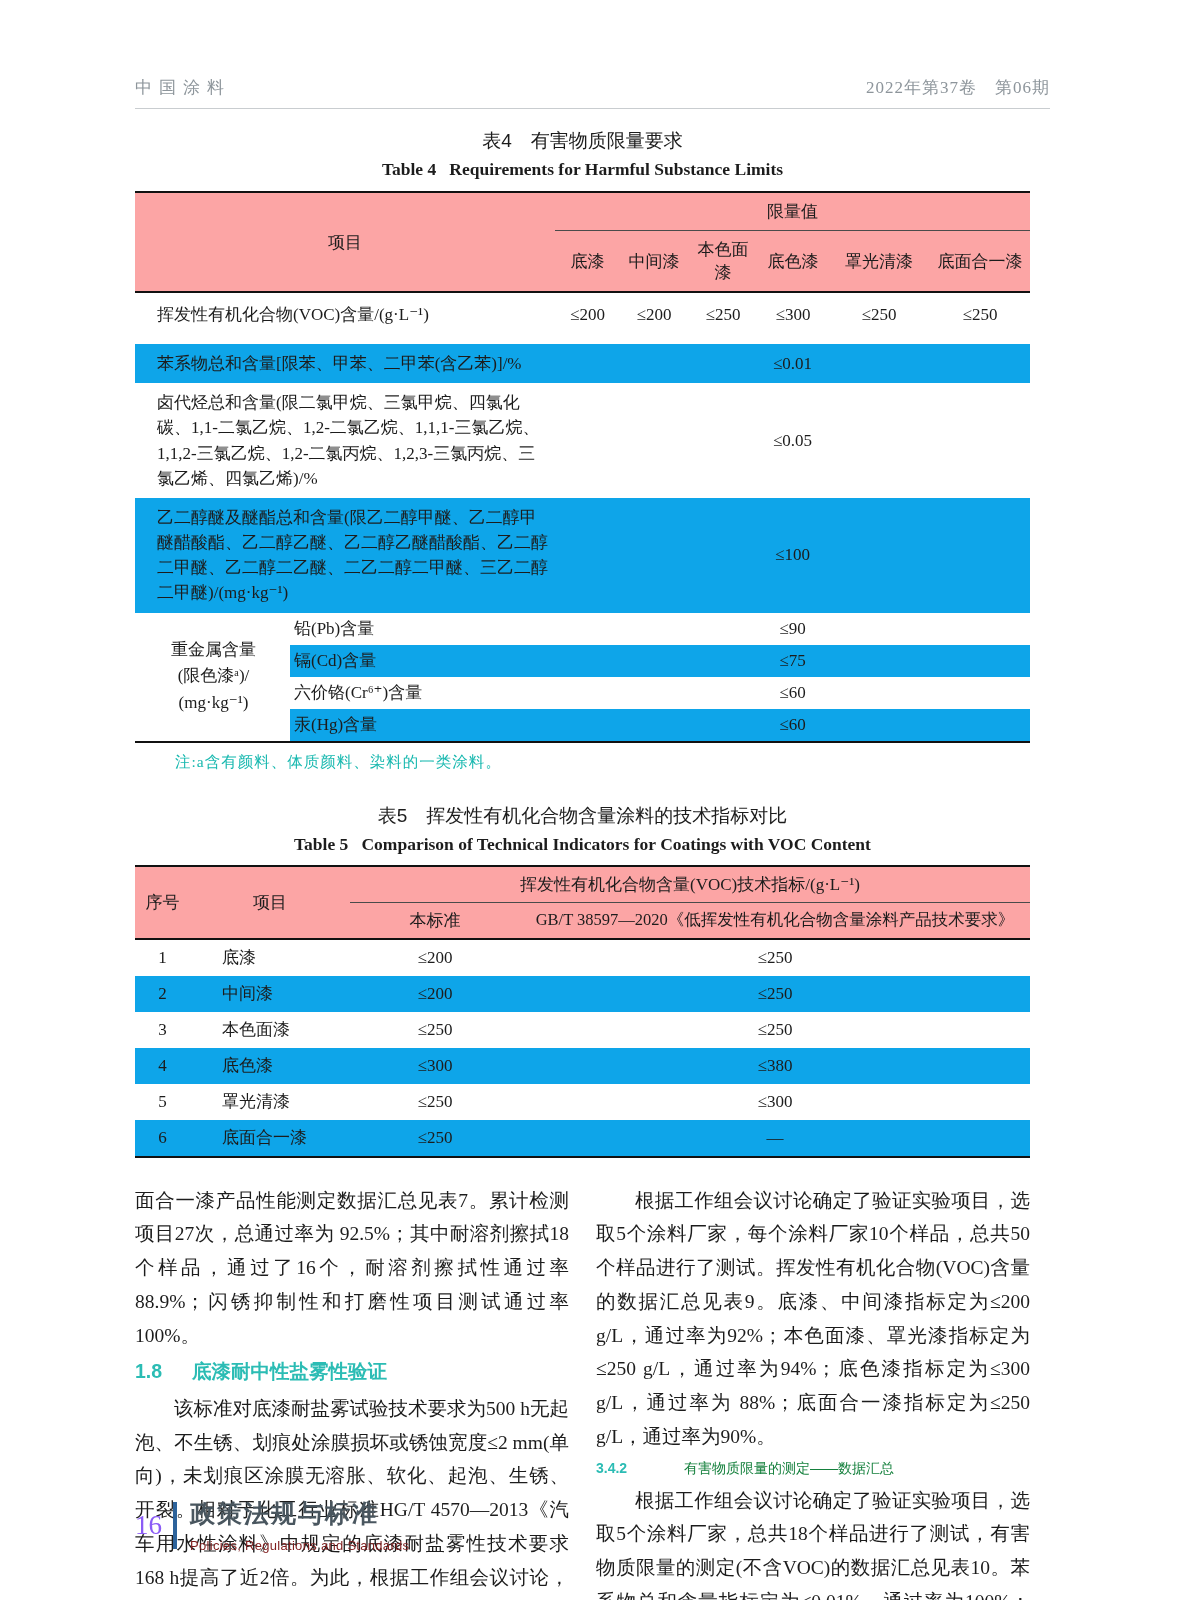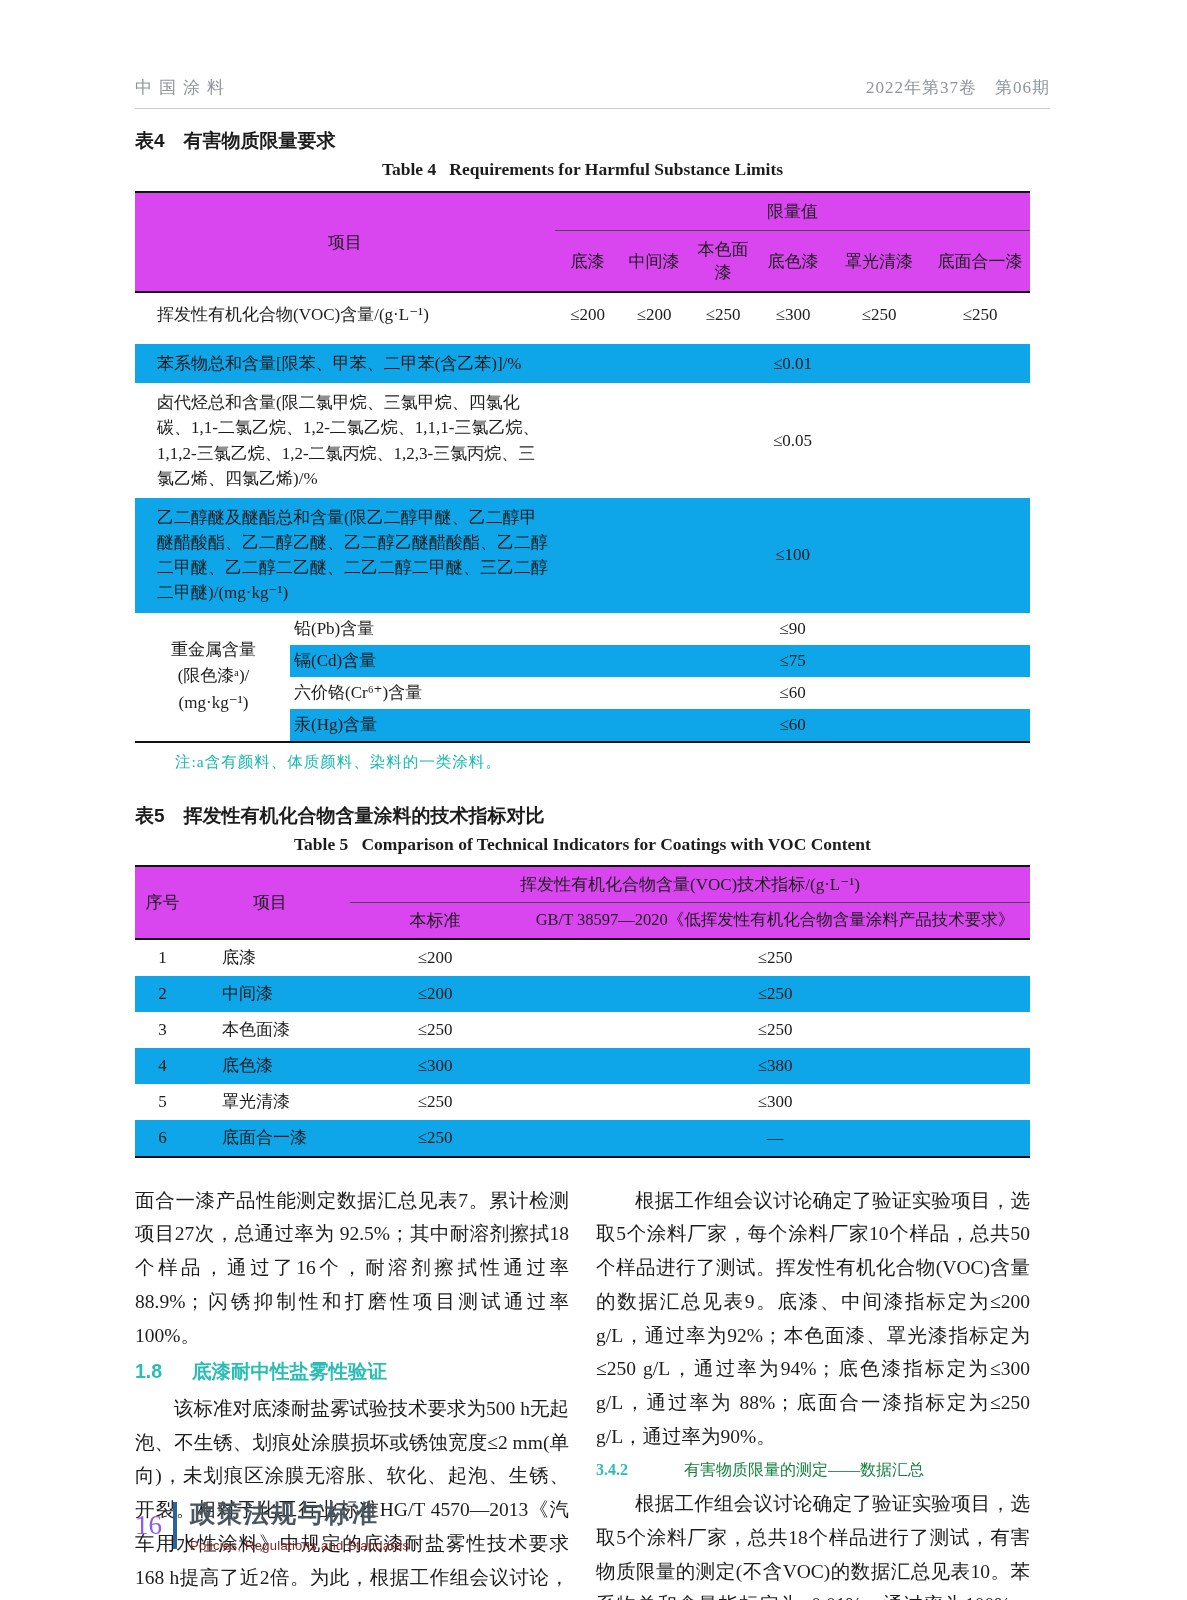--- a/index.html
+++ b/index.html
@@ -19,36 +19,36 @@
     padding-bottom:9px; border-bottom:1px solid #c9cdd0;
     color:#8d959b; font-size:17px;
   }
   .runhead .journal { letter-spacing:7px; }
   .runhead .issue { letter-spacing:1px; white-space:pre-wrap; }
 
   
   .content { position:absolute; left:135px; top:128px; width:895px; }
 
   .cap-zh {
-    font-family:"Liberation Sans","DejaVu Sans",sans-serif;
-    font-weight:bold; font-size:19px; white-space:pre-wrap;
+    text-align:center; font-family:"Liberation Sans","DejaVu Sans",sans-serif;
+    font-weight:normal; font-size:19px; white-space:pre-wrap;
   }
   .cap-en {
     text-align:center; font-family:"Liberation Serif","DejaVu Serif",serif;
     font-weight:bold; font-size:17.5px; margin-top:5px; white-space:pre-wrap;
   }
 
   
   table { border-collapse:collapse; width:895px; table-layout:fixed; font-size:17px; }
   .t4 { margin-top:11px; border-top:2.5px solid #111; border-bottom:2px solid #111; }
   .t5 { margin-top:10px; border-top:2.5px solid #111; border-bottom:2px solid #111; }
   thead { border-bottom:2px solid #111; }
   th { font-weight:normal; }
   th, td { padding:4px 2px; }
-  .teal-bg { background:#d946ef; }
+  .teal-bg { background:#fca5a5; }
   tr.stripe td { background:#0ea5e9; }
   .group-line { border-bottom:1px solid #4a4a4a; }
 
   .t4 .lbl { text-align:left; padding:7px 6px 7px 22px; line-height:1.48; }
   .t4 .val { text-align:center; }
   .t4 .voc td { padding-top:9px; padding-bottom:17px; }
   .t4 .hm-lbl {
     text-align:center; white-space:pre-line; line-height:1.55;
     vertical-align:middle; padding-left:4px;
   }
@@ -71,22 +71,22 @@
   
   .bodycols { margin-top:26px; display:flex; gap:27px; }
   .col { width:434px; font-size:19.5px; line-height:1.73; text-align:justify; }
   .col p.indent { text-indent:2em; }
   .h3 {
     display:flex; font-family:"Liberation Sans","DejaVu Sans",sans-serif;
     font-weight:bold; color:#2bbcb4; font-size:19.5px; margin:3px 0;
   }
   .h3 .num { flex:0 0 57px; }
   .h4 {
-    display:flex; font-family:Liberation Serif, serif;
-    font-size:16px; margin:3px 0;
+    display:flex; font-family:Liberation Sans, sans-serif;
+    font-size:14px; margin:3px 0;
   }
   .h4 .num { flex:0 0 88px; color:#2bbcb4; font-weight:bold; }
   .h4 .txt { flex:1; color:#15803d; text-align:justify; }
 
   
   .footer { position:absolute; left:135px; top:1497px; display:flex; align-items:center; }
   .footer .pg {
     font-size:27px; color:#8b5cf6; margin-right:11px;
     font-family:"Liberation Serif","DejaVu Serif",serif;
   }

